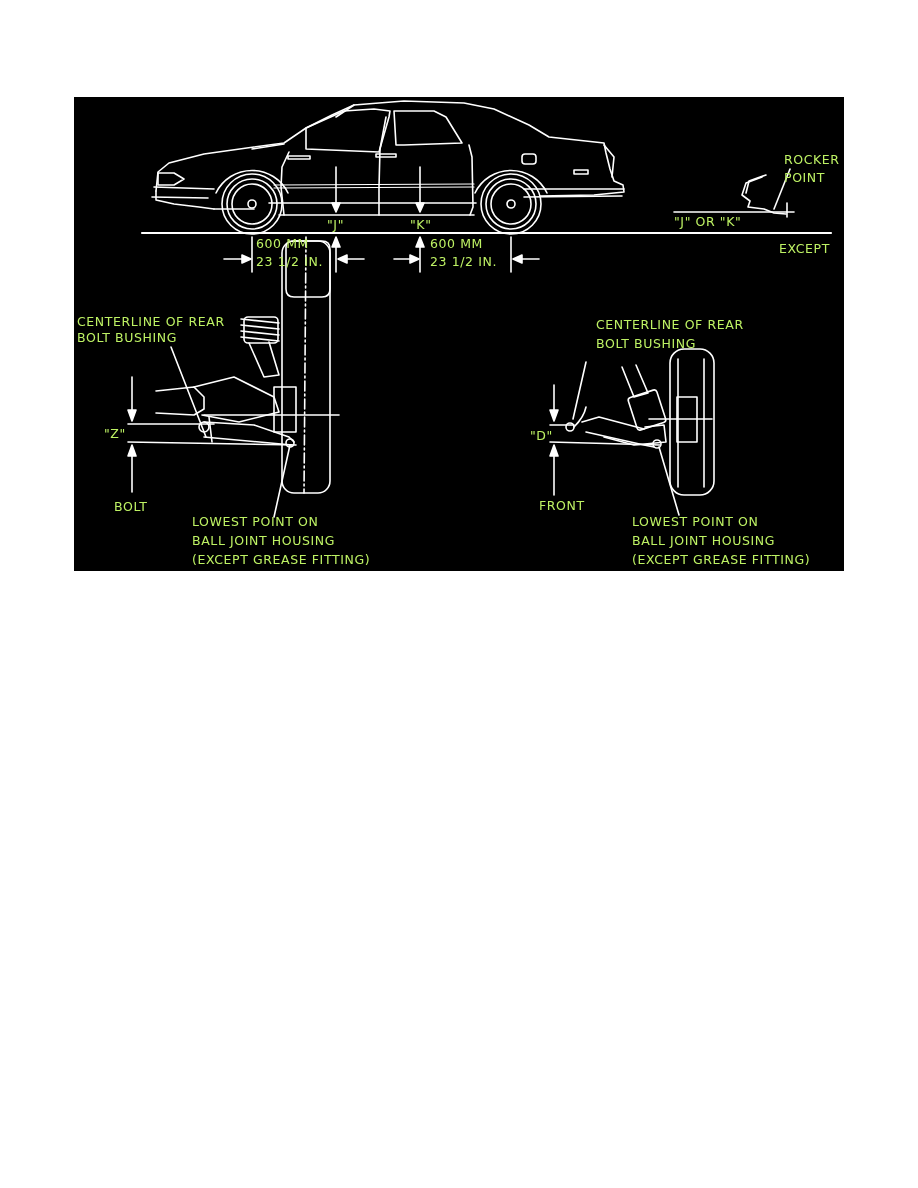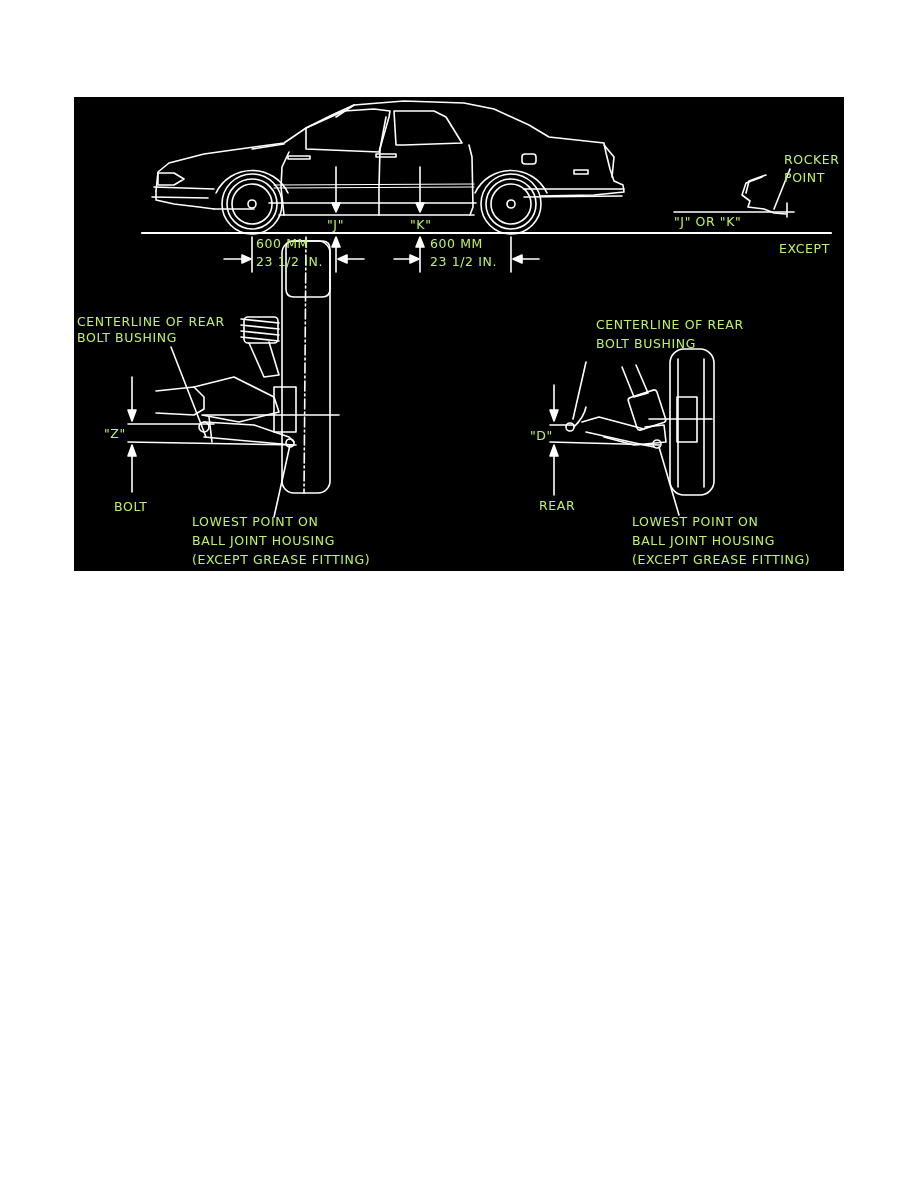--- a/index.html
+++ b/index.html
@@ -172,17 +172,17 @@
   <div class="lbl" style="left:3px;top:232px;">BOLT BUSHING</div>
   <div class="lbl" style="left:30px;top:328px;">"Z"</div>
   <div class="lbl" style="left:40px;top:401px;">BOLT</div>
   <div class="lbl" style="left:118px;top:416px;">LOWEST POINT ON</div>
   <div class="lbl" style="left:118px;top:435px;">BALL JOINT HOUSING</div>
   <div class="lbl" style="left:118px;top:454px;">(EXCEPT GREASE FITTING)</div>
 
   <div class="lbl" style="left:522px;top:219px;">CENTERLINE OF REAR</div>
   <div class="lbl" style="left:522px;top:238px;">BOLT BUSHING</div>
   <div class="lbl" style="left:456px;top:330px;">"D"</div>
-  <div class="lbl" style="left:465px;top:400px;">REAR</div>
+  <div class="lbl" style="left:465px;top:400px;">FRONT</div>
   <div class="lbl" style="left:558px;top:416px;">LOWEST POINT ON</div>
   <div class="lbl" style="left:558px;top:435px;">BALL JOINT HOUSING</div>
   <div class="lbl" style="left:558px;top:454px;">(EXCEPT GREASE FITTING)</div>
 </div>
 
 </body></html>

